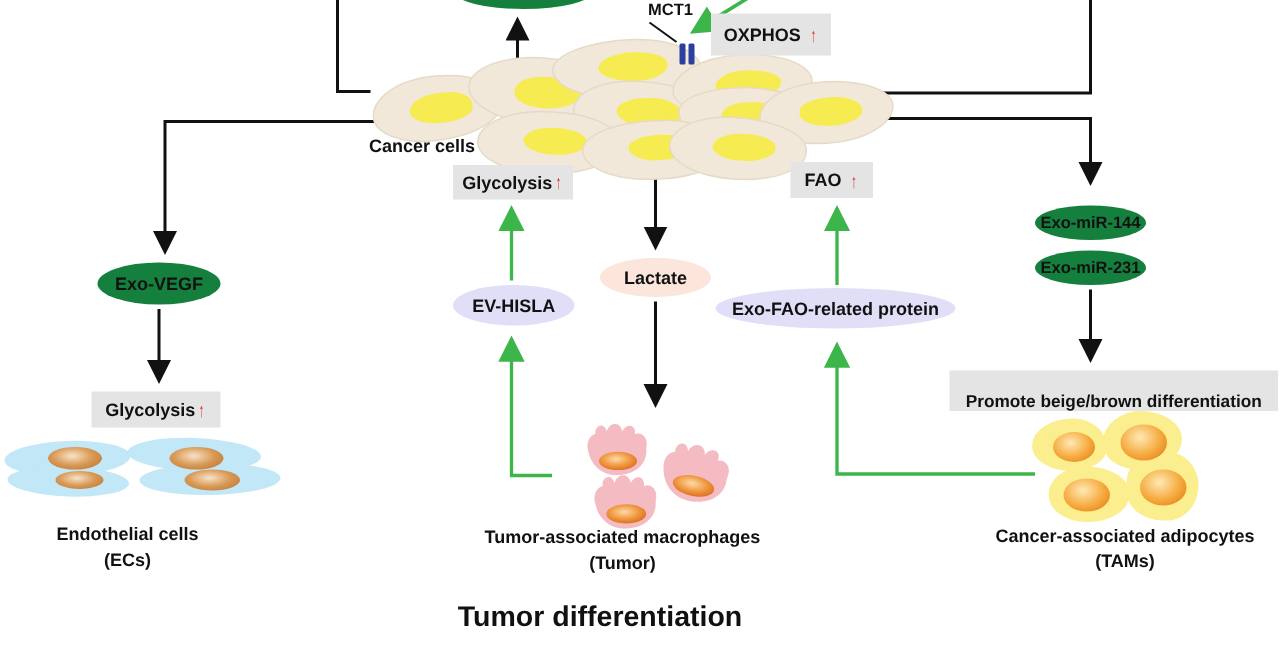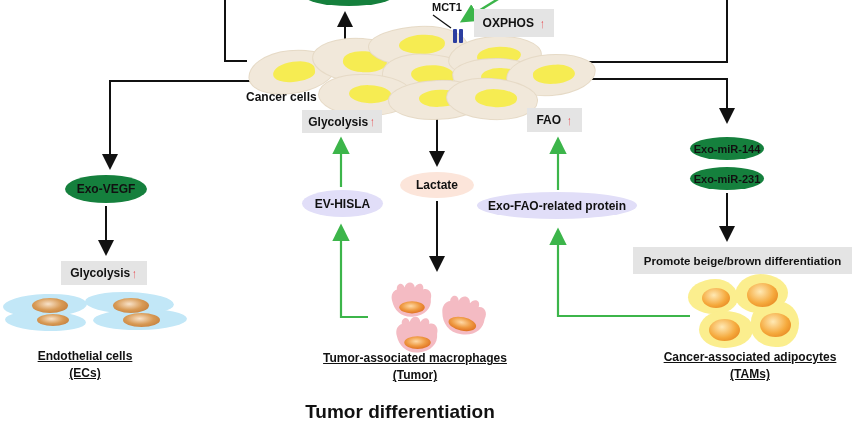--- a/index.html
+++ b/index.html
@@ -10,21 +10,21 @@
         font-weight:bold;font-size:12px;white-space:nowrap;}
   .gbox .ra{color:#e8232a;font-size:13px;display:inline-block;transform:scaleX(.55);margin-left:1px;}
   .gbox .ra.sp{margin-left:5px;}
   .vesicle{position:absolute;border-radius:50%;display:flex;align-items:center;justify-content:center;
            font-weight:bold;font-size:12px;white-space:nowrap;}
   .pink{background:#15803d;}
   .lav{background:#e1def8;}
   .peach{background:#fce5da;}
   .small{font-size:11px;}
   .lbl{position:absolute;font-weight:bold;font-size:12px;white-space:nowrap;}
-  .grouplbl{position:absolute;font-weight:bold;font-size:12px;text-align:center;line-height:1.45;text-decoration:underline;}
+  .grouplbl{position:absolute;font-weight:bold;font-size:12px;text-align:center;line-height:1.45;}
   .title{position:absolute;font-weight:bold;font-size:19px;text-align:center;}
   .ccell{position:absolute;background:#f1e8da;border:1px solid rgba(206,186,152,.30);}
   .cnuc{position:absolute;background:#f6ec52;}
   .ec{position:absolute;background:#c2e7f7;border-radius:50%;}
   .ecnuc{position:absolute;border-radius:50%;
          background:radial-gradient(ellipse at 45% 40%,#f8e2c9 0%,#d89a55 48%,#b96f2e 100%);}
   .caa{position:absolute;background:#fbee8e;}
   .caanuc{position:absolute;border-radius:50%;
           background:radial-gradient(ellipse at 42% 36%,#ffe9b4 0%,#f5a93c 55%,#de7313 100%);}
   .mctbar{position:absolute;width:4px;height:14px;background:#2c3e9f;border-radius:1px;}
@@ -123,21 +123,21 @@
       <span class="ra">↑</span>
   </div>
   <div class="gbox" style="left:527px;top:108px;width:55px;height:24px;">
     <span>FAO</span>
       <span class="ra sp">↑</span>
   </div>
   <div class="gbox" style="left:61px;top:261px;width:86px;height:24px;">
     <span>Glycolysis</span>
       <span class="ra">↑</span>
   </div>
-  <div class="gbox" style="left:633px;top:247px;width:219px;height:27px;font-size:11.5px;">
+  <div class="gbox" style="left:633px;top:247px;width:219px;height:27px;font-size:11.5px;align-items:flex-end;">
     <span>Promote beige/brown differentiation</span>
   </div>
 
   <div class="vesicle pink" style="left:65px;top:175px;width:82px;height:28px;">Exo-VEGF</div>
   <div class="vesicle peach" style="left:400px;top:172px;width:74px;height:26px;">Lactate</div>
   <div class="vesicle lav" style="left:302px;top:190px;width:81px;height:27px;">EV-HISLA</div>
   <div class="vesicle lav" style="left:477px;top:192px;width:160px;height:27px;">Exo-FAO-related protein</div>
   <div class="vesicle pink small" style="left:690px;top:137px;width:74px;height:23px;">Exo-miR-144</div>
   <div class="vesicle pink small" style="left:690px;top:167px;width:74px;height:23px;">Exo-miR-231</div>
 

